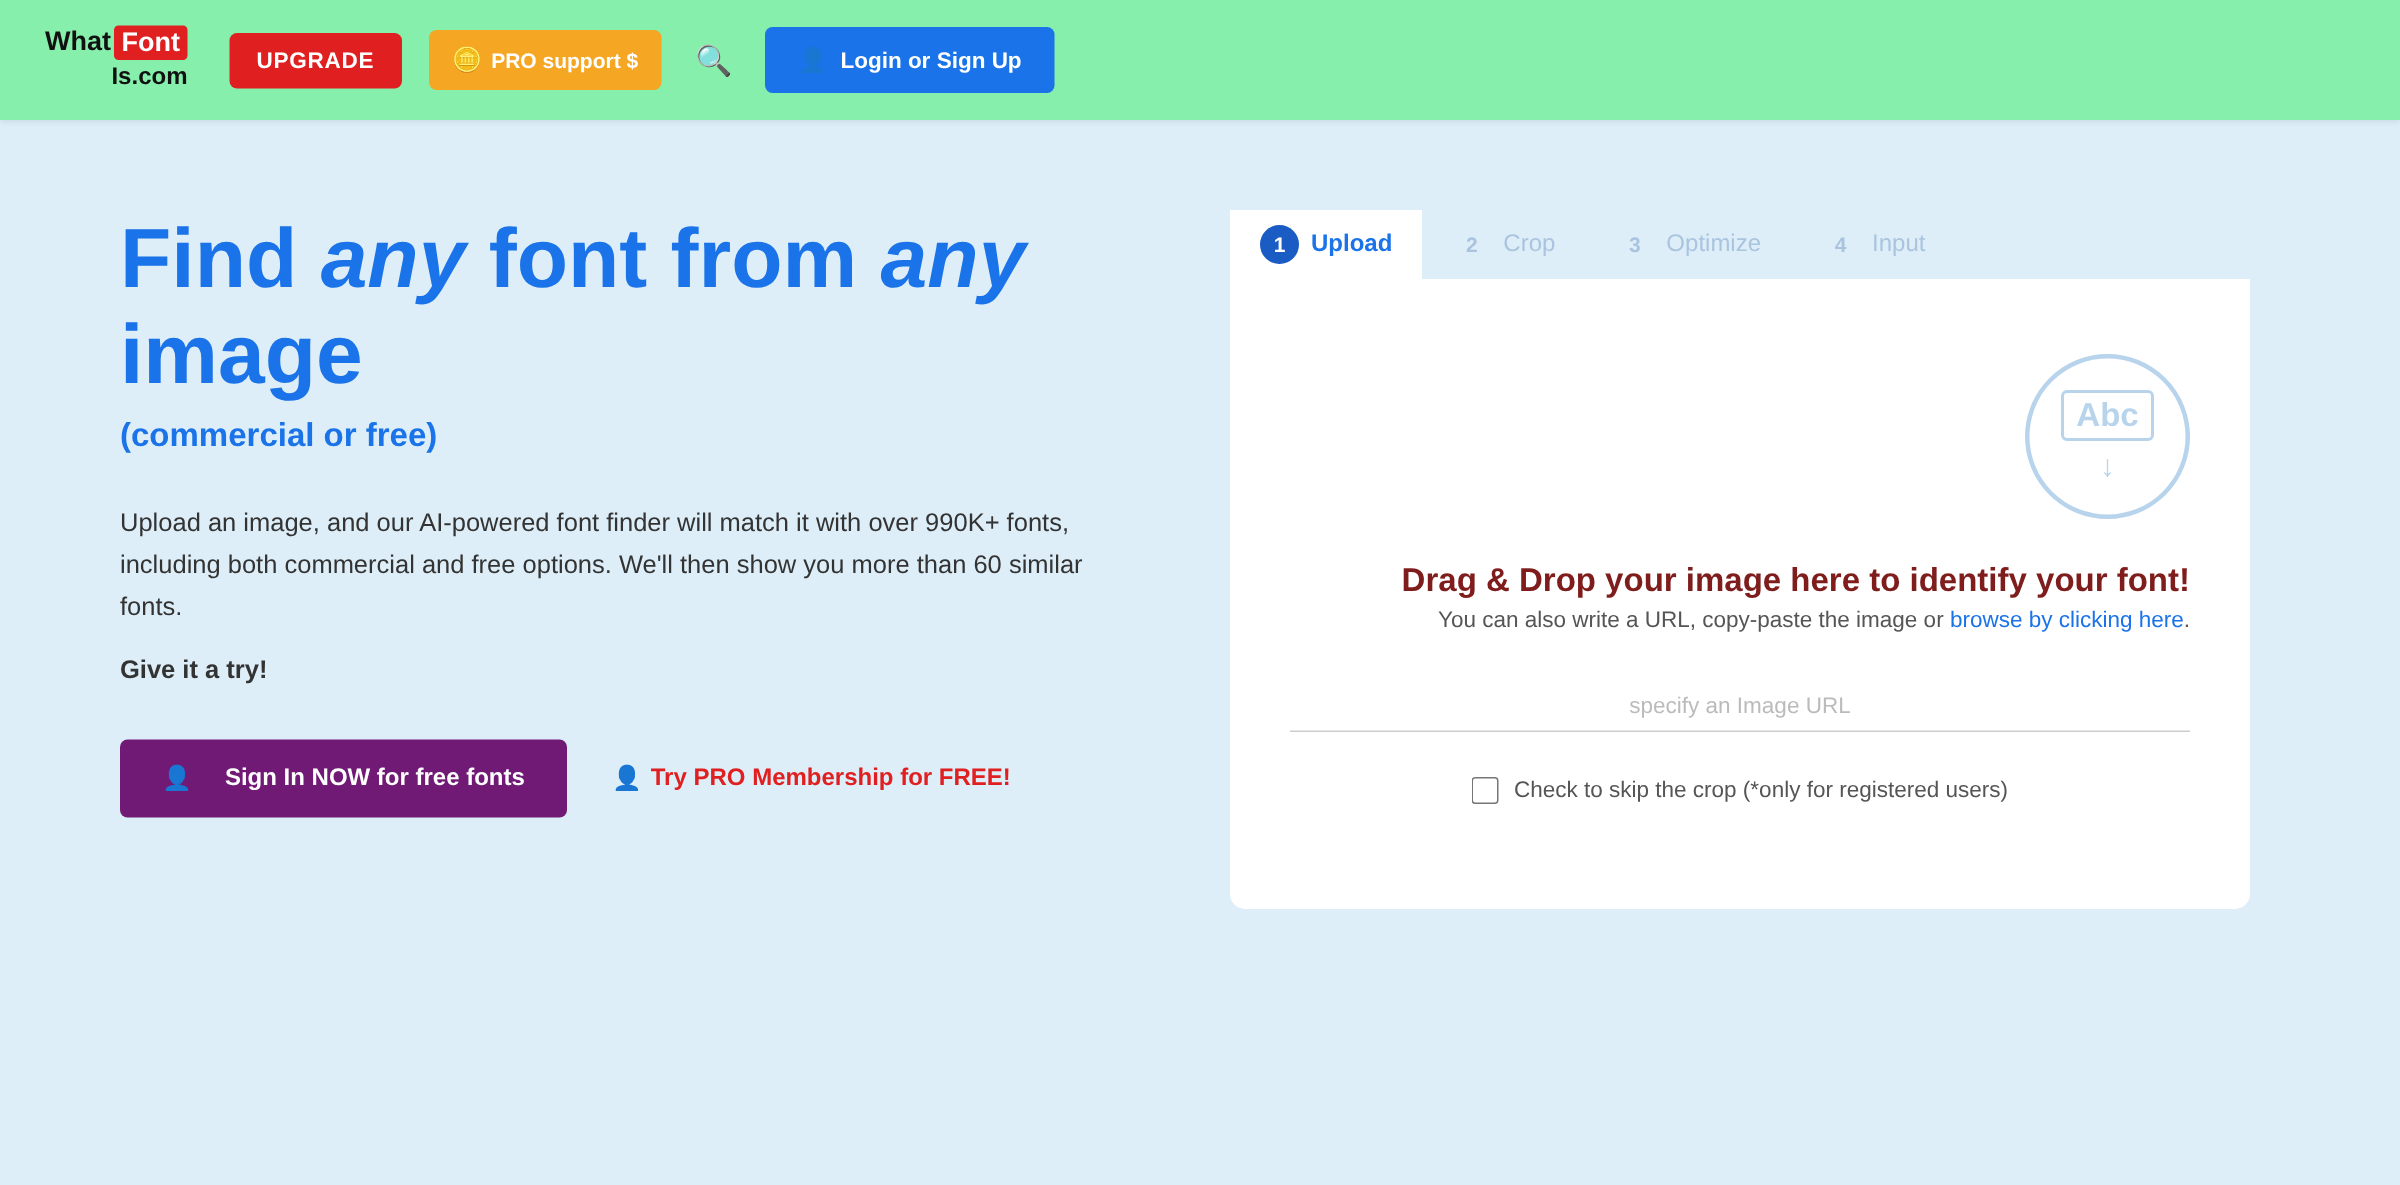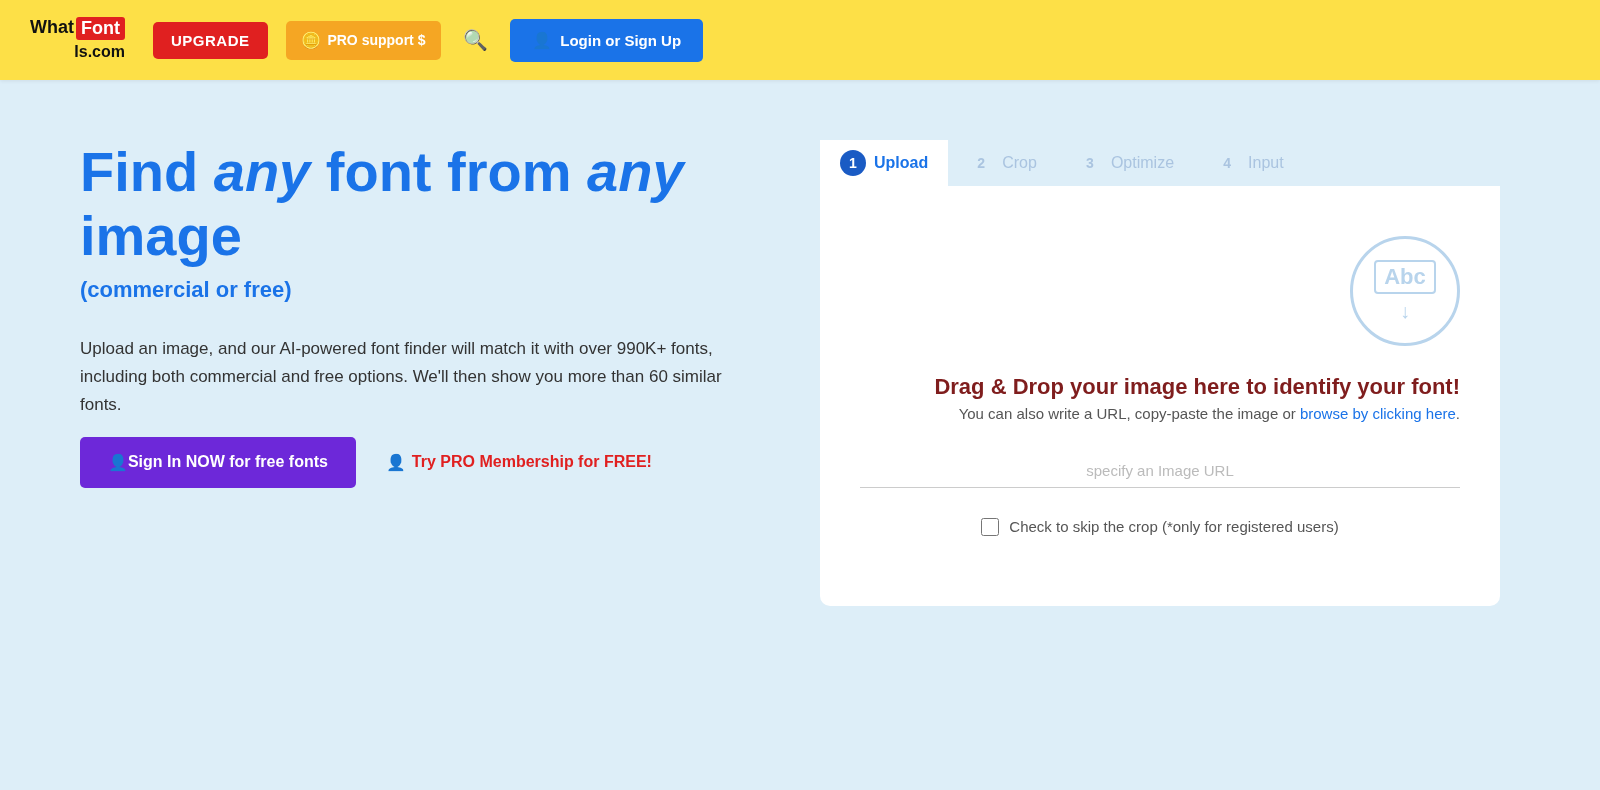--- a/index.html
+++ b/index.html
@@ -1,20 +1,20 @@
 <!DOCTYPE html>
 <html><head>
   <meta charset="utf-8">
   <style>
     * { box-sizing: border-box; margin: 0; padding: 0; }
     body { font-family: Arial, sans-serif; background: #ddeef8; min-height: 790px; }
 
     
     .header {
-      background: #fde047;
+      background: #86efac;
       display: flex;
       align-items: center;
       padding: 0 30px;
       height: 80px;
       gap: 18px;
       box-shadow: 0 1px 4px rgba(0,0,0,0.08);
     }
     .logo-wrap {
       display: flex;
       align-items: center;
@@ -151,31 +151,31 @@
       font-weight: 600;
       margin-bottom: 36px;
     }
     .cta-row {
       display: flex;
       align-items: center;
       gap: 30px;
       flex-wrap: wrap;
     }
     .btn-sign-in {
-      background: #6d28d9;
+      background: #701a75;
       color: #fff;
       font-size: 16px;
       font-weight: 700;
       border: none;
       border-radius: 5px;
       padding: 16px 28px;
       cursor: pointer;
       display: flex;
       align-items: center;
-      gap: 0;
+      gap: 22px;
     }
     .try-pro-link {
       color: #e02020;
       font-size: 16px;
       font-weight: 700;
       cursor: pointer;
       text-decoration: none;
       display: flex;
       align-items: center;
       gap: 6px;
@@ -374,20 +374,21 @@
 </header>
 
 <div class="main-content">
 
   <div class="left-panel">
     <h1 class="headline">
       <span>Find </span><em>any</em><span> font from </span><em>any</em><span> image</span>
     </h1>
     <p class="subheadline">(commercial or free)</p>
     <p class="description">Upload an image, and our AI-powered font finder will match it with over 990K+ fonts, including both commercial and free options. We'll then show you more than 60 similar fonts.</p>
+    <p class="give-try">Give it a try!</p>
     <div class="cta-row">
       <button class="btn-sign-in">
         <span>👤</span>
         <span>Sign In NOW for free fonts</span>
       </button>
       <a class="try-pro-link">
         <span class="try-pro-icon">👤</span>
         <span>Try PRO Membership for FREE!</span>
       </a>
     </div>

